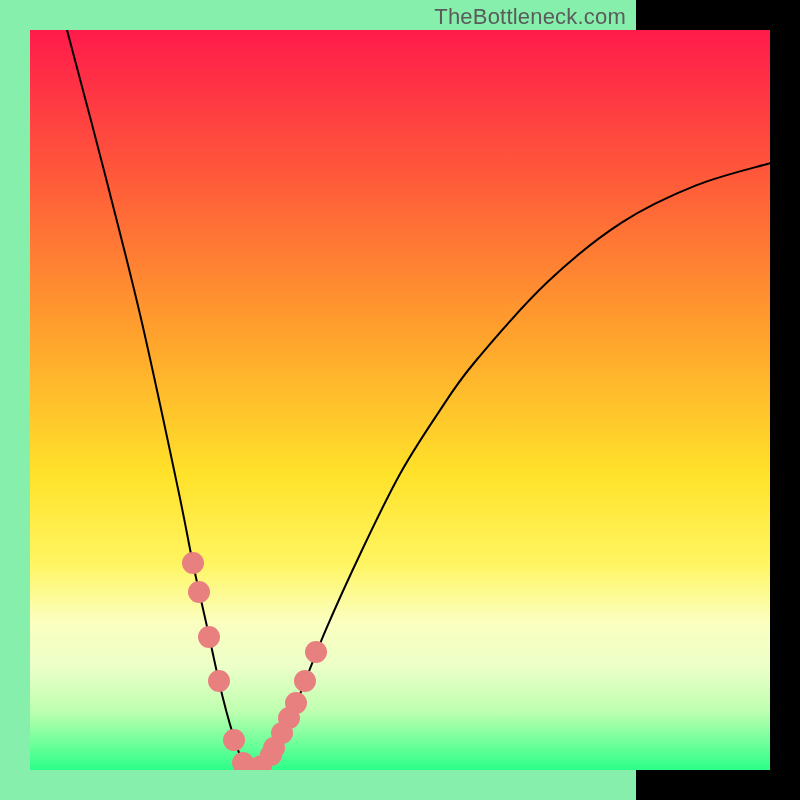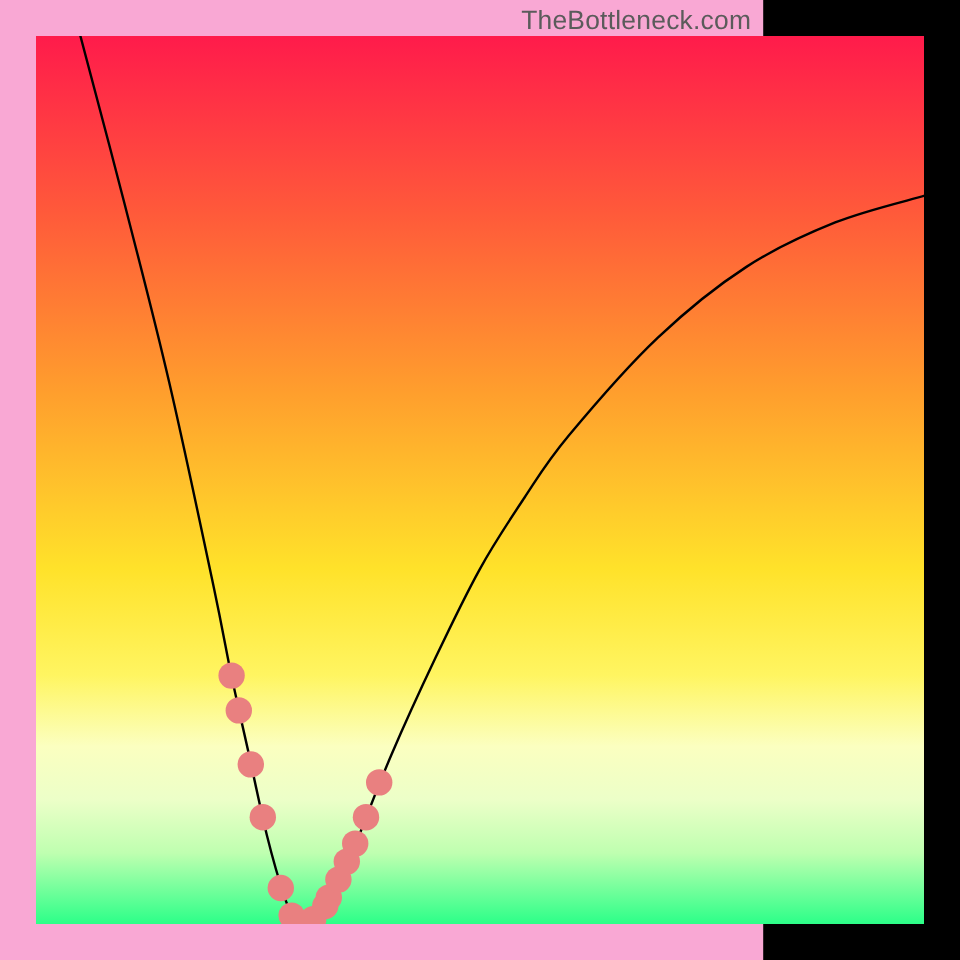--- a/index.html
+++ b/index.html
@@ -9,21 +9,21 @@
     height: 800px;
     overflow: hidden;
     background: #000;
     font-family: Arial, Helvetica, sans-serif;
   }
 
   .frame {
     position: relative;
     width: 636px;
     height: 800px;
-    background: #f9a8d4;
+    background: #86efac;
   }
 
   .watermark {
     position: absolute;
     top: 4px;
     right: 10px;
     color: #5b5b5b;
     font-size: 22px;
     font-weight: 400;
     letter-spacing: 0.2px;

